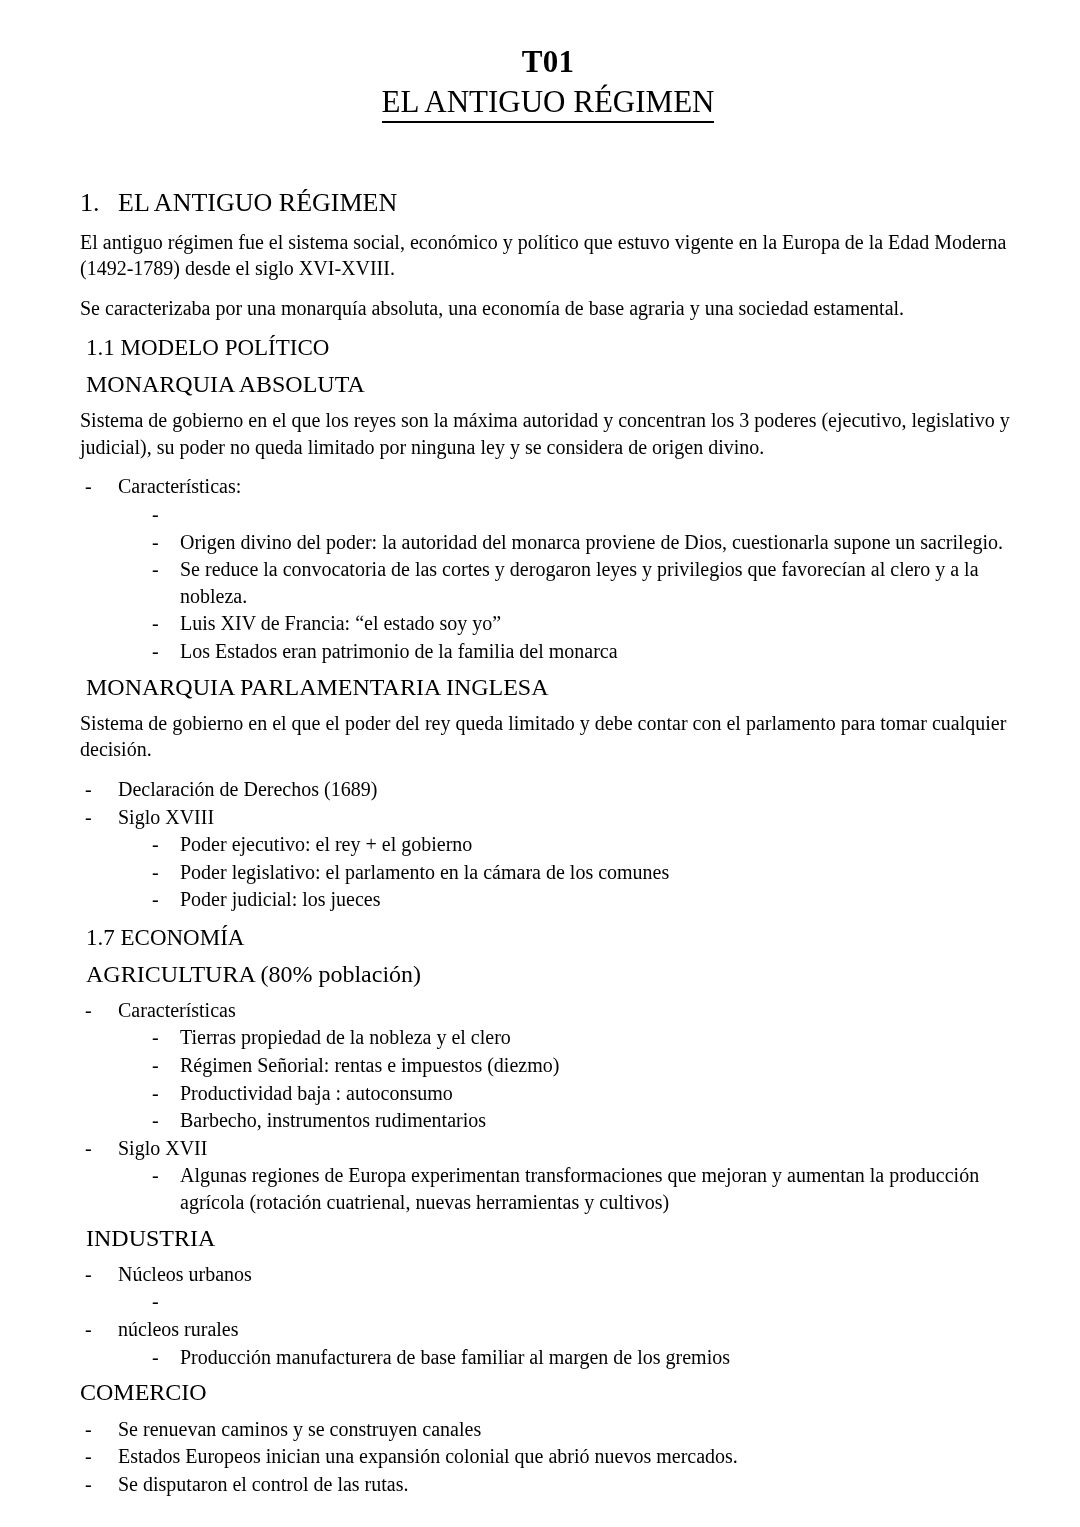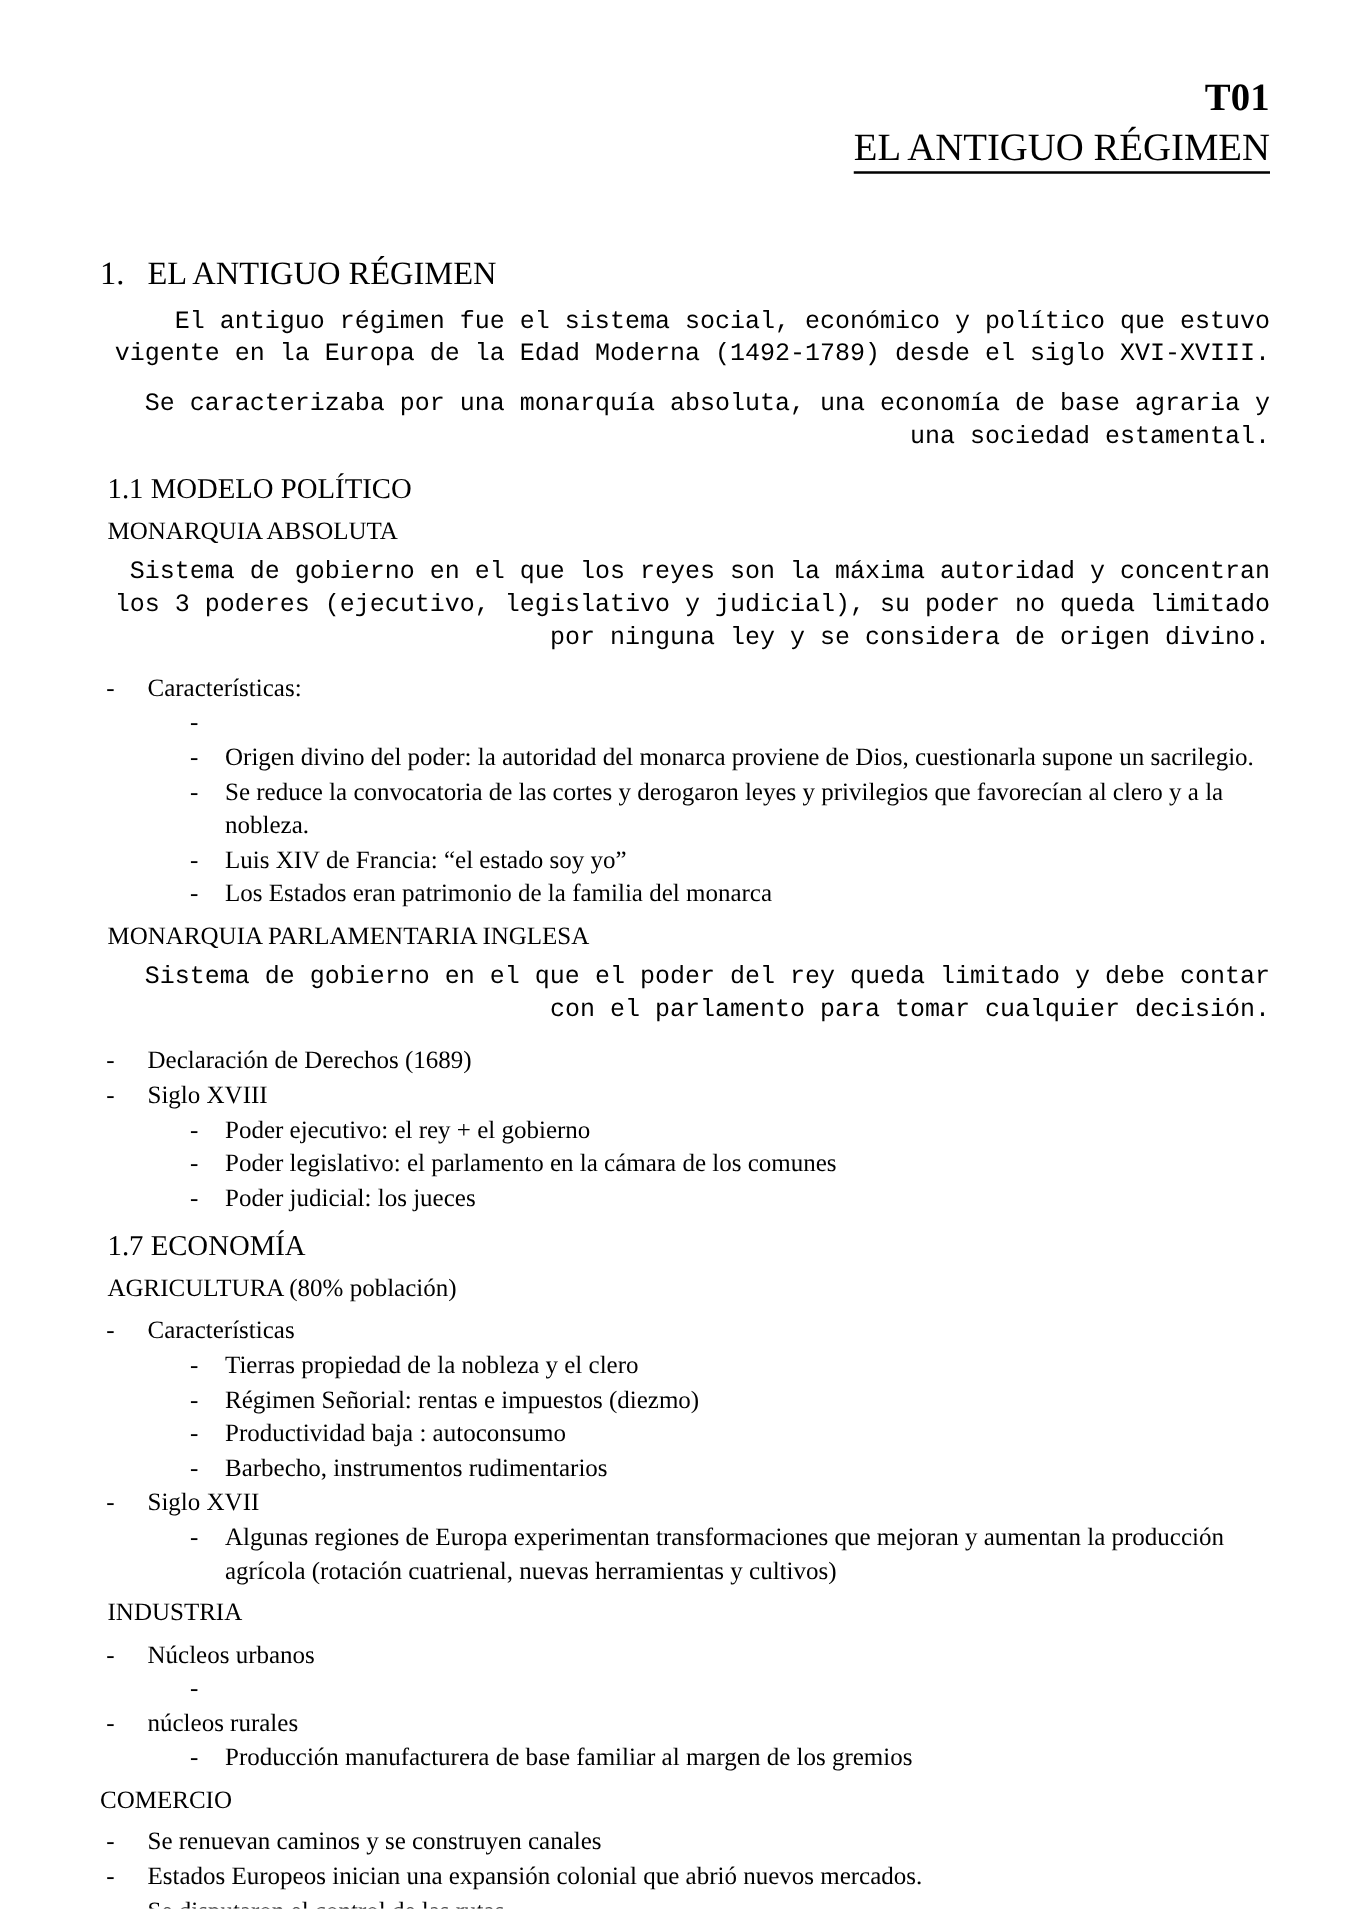--- a/index.html
+++ b/index.html
@@ -24,22 +24,22 @@
   }
   .content {
     position: absolute;
     left: 80px;
     top: 0;
     width: 936px;
   }
 
   
   .doc-title-wrap {
-    text-align: right;
-    margin-top: 60px;
+    text-align: center;
+    margin-top: 44px;
   }
   .doc-title-main {
     font-size: 31px;
     font-weight: bold;
     line-height: 1.18;
     letter-spacing: 0.2px;
   }
   .doc-title-sub {
     font-size: 31px;
     font-weight: normal;
@@ -64,36 +64,35 @@
     flex: 0 0 38px;
   }
   .h2 {
     font-size: 23px;
     font-weight: normal;
     line-height: 1.2;
     margin: 11px 0 7px 0;
     padding-left: 6px;
   }
   .h3 {
-    font-size: 20px;
+    font-size: 24px;
     font-weight: normal;
     line-height: 1.22;
     margin: 8px 0 8px 0;
   }
   .h3.indent {
     padding-left: 6px;
   }
 
   
   p.body {
     font-size: 20px;
     line-height: 1.33;
     margin: 0 0 13px 0;
-    text-align: right;
-    font-family: Liberation Mono, monospace;
+    text-align: left;
   }
   p.body.tight {
   }
 
   
   .blist {
     margin: 0;
     padding: 0;
     list-style: none;
   }

